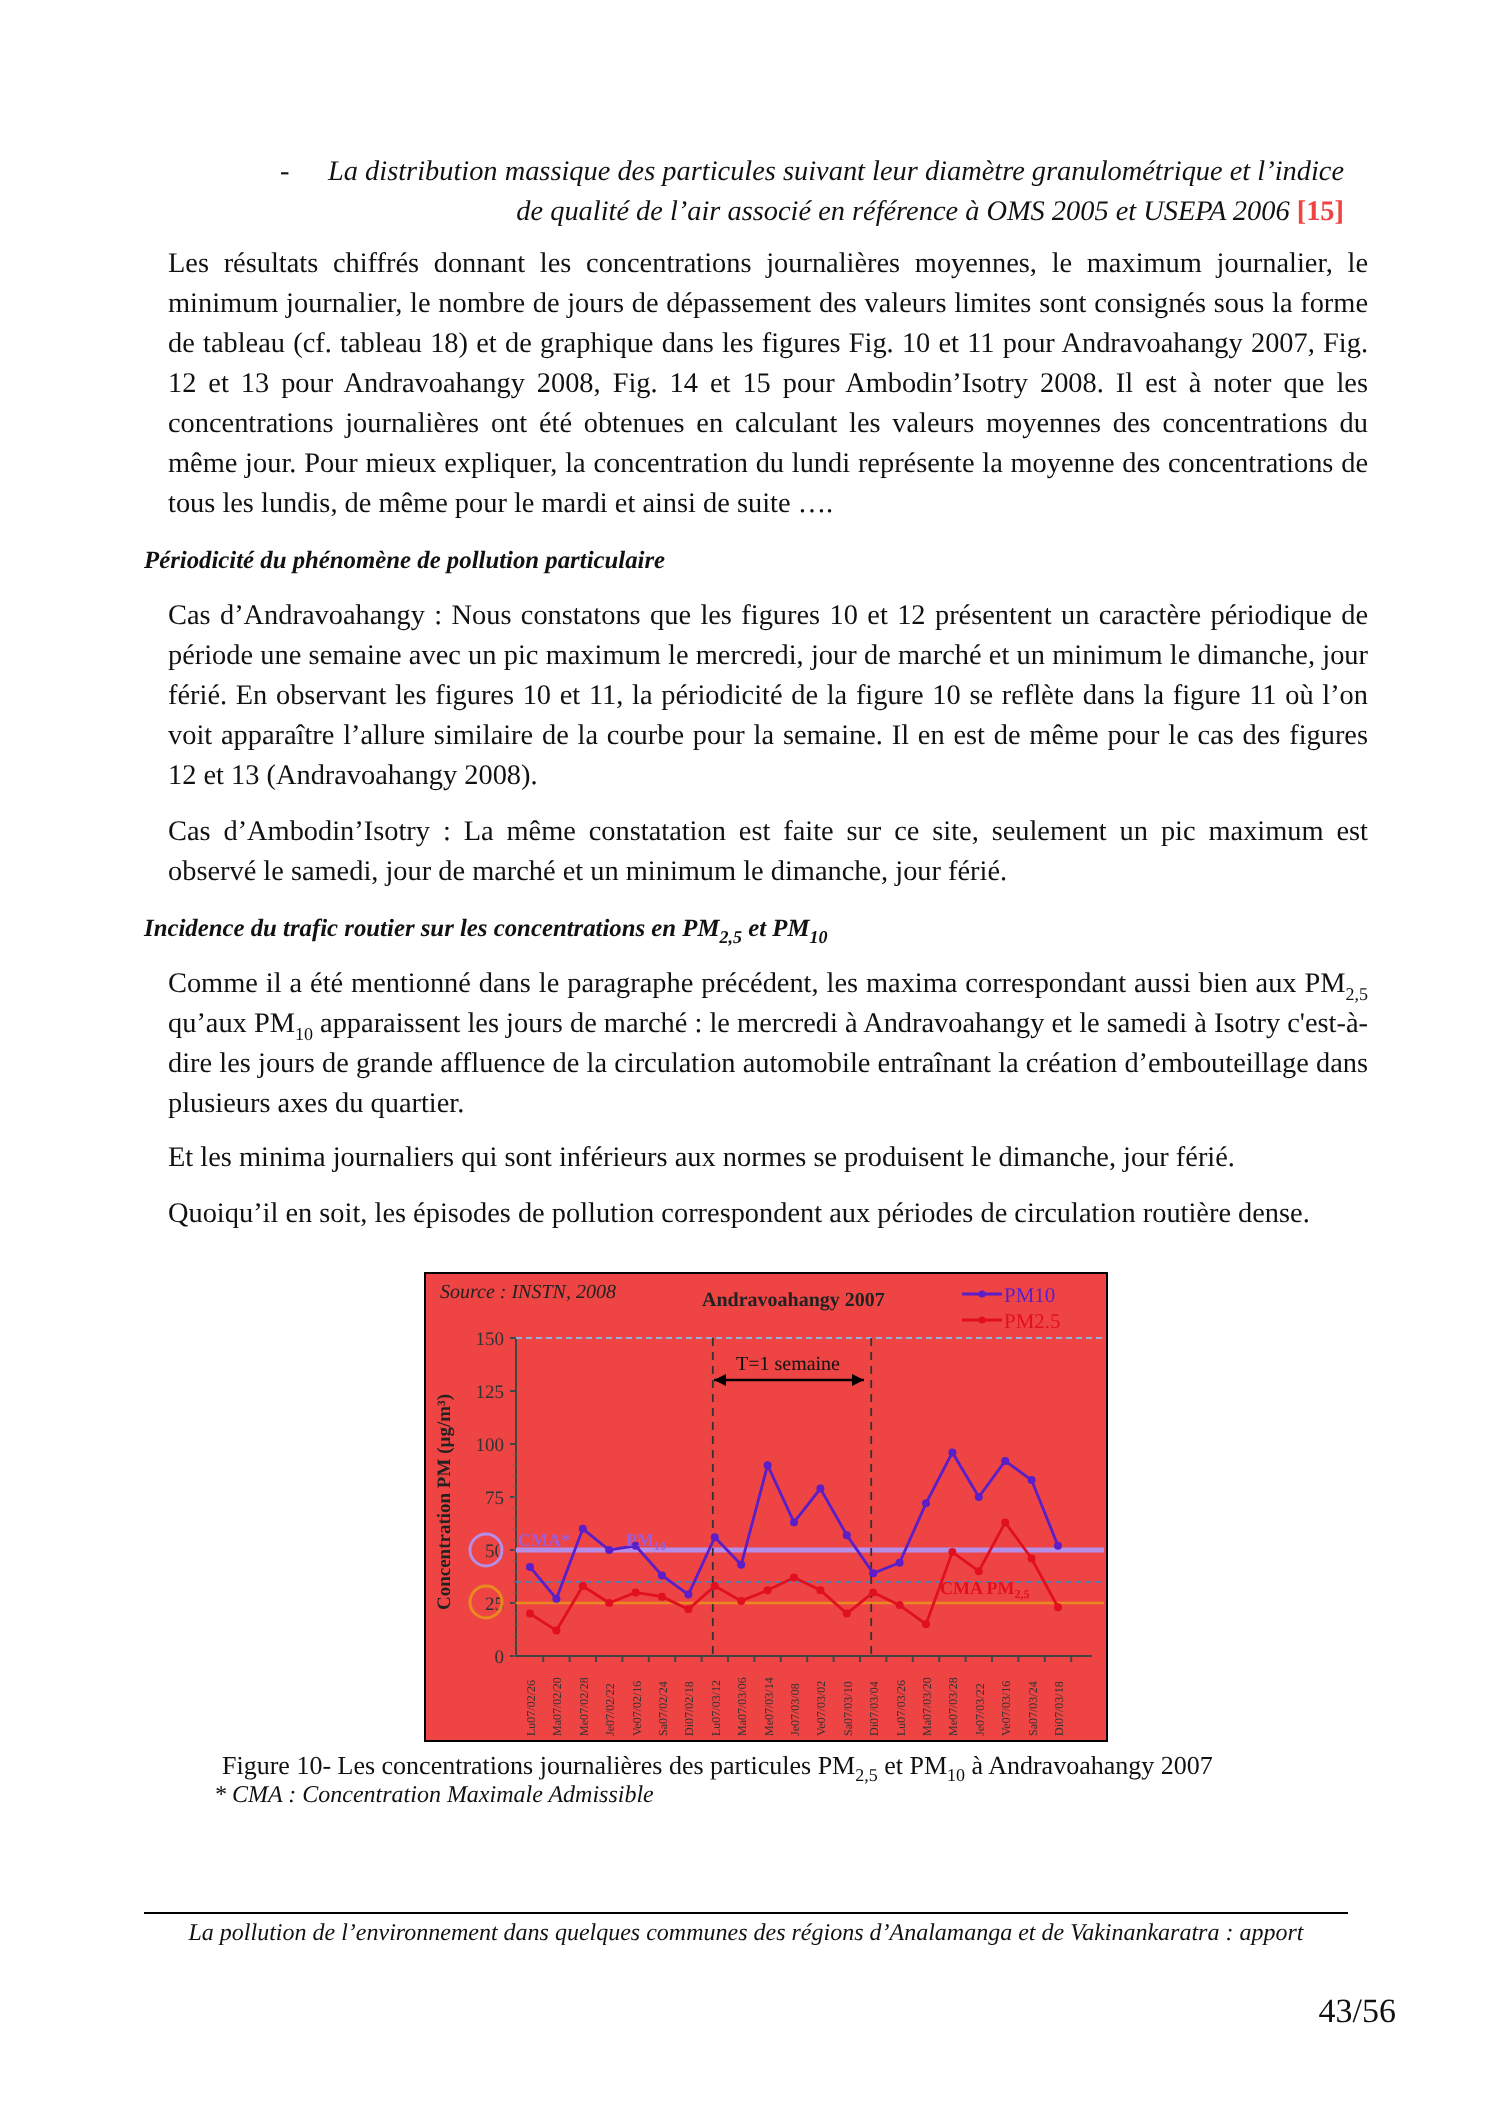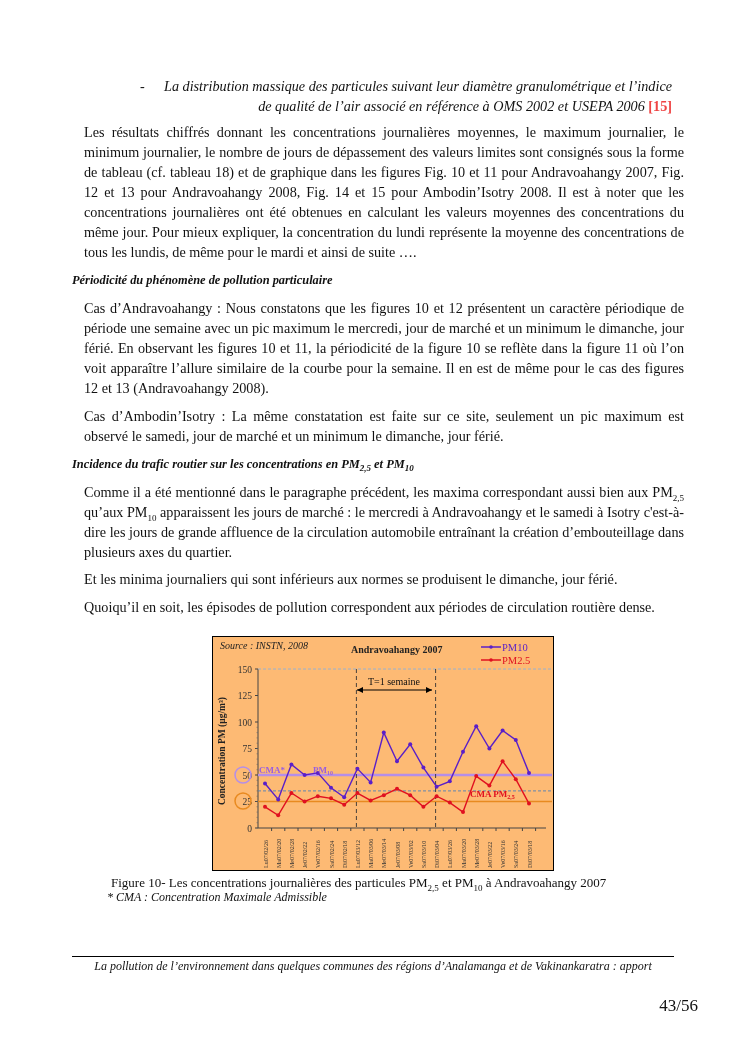--- a/index.html
+++ b/index.html
@@ -7,33 +7,33 @@
          font-family: "Liberation Serif", serif; color: #111; }
   .p { position: absolute; left: 84px; width: 600px; font-size: 14.2px; line-height: 20px;
        text-align: justify; margin: 0; }
   .bullet { position: absolute; left: 140px; top: 76px; font-size: 14.2px; line-height: 20px; }
   .bullet-text { position: absolute; left: 164px; top: 76px; width: 508px; font-style: italic;
        font-size: 14.2px; line-height: 20px; text-align: justify; text-align-last: right; }
   .ref { color: #ef4444; font-weight: bold; font-style: normal; }
   .heading { position: absolute; left: 72px; font-size: 12.4px; font-weight: bold; font-style: italic; }
   sub { font-size: 9px; line-height: 0; }
   .chart-frame { position: absolute; left: 212px; top: 636px; width: 340px; height: 233px;
-       border: 1.5px solid #000; background: #fdba74; }
+       border: 1.5px solid #000; background: #ef4444; }
   .caption { position: absolute; left: 111px; top: 875px; font-size: 13px; }
   .caption-note { position: absolute; left: 107px; top: 890px; font-size: 12px; font-style: italic; }
   .footer-rule { position: absolute; left: 72px; top: 956px; width: 602px; height: 0; border-top: 1px solid #000; }
   .footer { position: absolute; left: 72px; top: 959px; width: 602px; text-align: center;
        font-style: italic; font-size: 12px; line-height: 14px; }
   .page-num { position: absolute; right: 47px; top: 996px; font-size: 17px; }
 </style>
 </head>
 <body>
 
 <div class="bullet">-</div>
-<div class="bullet-text"><span>La distribution massique des particules suivant leur diamètre granulométrique et l’indice de qualité de l’air associé en référence à OMS 2002 et USEPA 2006 </span><span class="ref">[15]</span></div>
+<div class="bullet-text"><span>La distribution massique des particules suivant leur diamètre granulométrique et l’indice de qualité de l’air associé en référence à OMS 2005 et USEPA 2006 </span><span class="ref">[15]</span></div>
 
 <p class="p" style="top:122px;">Les résultats chiffrés donnant les concentrations journalières moyennes, le maximum journalier, le minimum journalier, le nombre de jours de dépassement des valeurs limites sont consignés sous la forme de tableau (cf. tableau 18) et de graphique dans les figures Fig. 10 et 11 pour Andravoahangy 2007,  Fig. 12 et 13 pour Andravoahangy 2008, Fig. 14 et 15 pour Ambodin’Isotry 2008. Il est à noter que les concentrations journalières ont été obtenues en calculant les valeurs moyennes des concentrations du même jour. Pour mieux expliquer, la concentration du lundi représente la moyenne des concentrations de tous les lundis, de même pour le mardi et ainsi de suite ….</p>
 
 <div class="heading" style="top:273px;">Périodicité du phénomène de pollution particulaire</div>
 
 <p class="p" style="top:298px;">Cas d’Andravoahangy : Nous constatons que les figures 10 et 12 présentent un caractère périodique de période une semaine avec un pic maximum le mercredi, jour de marché et un minimum le dimanche, jour férié. En observant les figures 10 et 11, la périodicité de la figure 10 se reflète dans la figure 11 où l’on voit apparaître l’allure similaire de la courbe pour la semaine. Il en est de même pour le cas des figures 12 et 13 (Andravoahangy 2008).</p>
 
 <p class="p" style="top:406px;">Cas d’Ambodin’Isotry : La même constatation est faite sur ce site, seulement un pic maximum est observé le samedi, jour de marché et un minimum le dimanche, jour férié.</p>
 
 <div class="heading" style="top:457px;"><span>Incidence du trafic routier sur les concentrations en PM</span><sub>2,5</sub><span> et PM</span><sub>10</sub></div>

